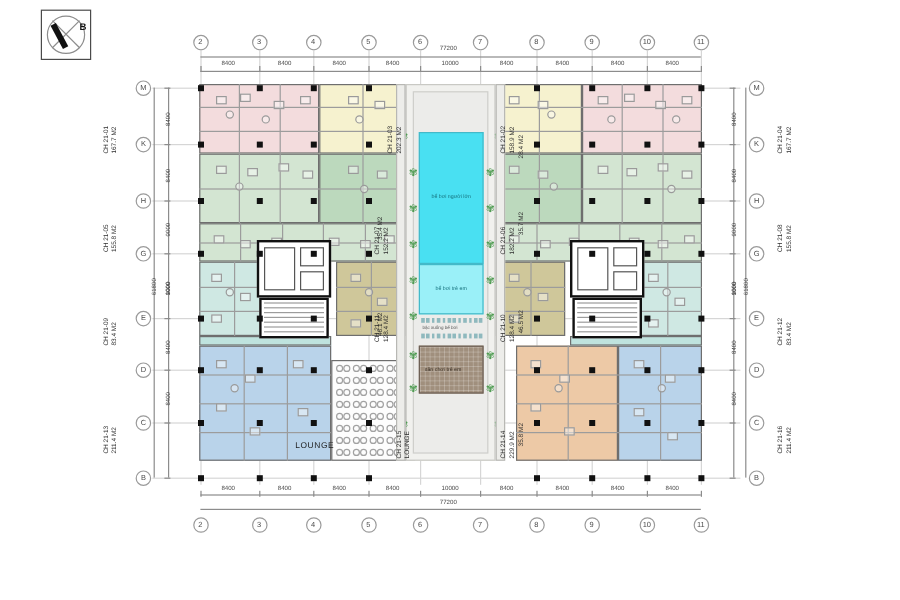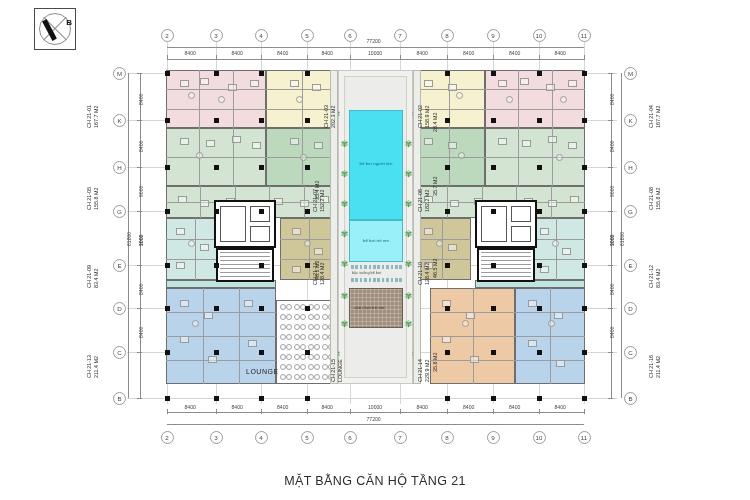--- a/index.html
+++ b/index.html
@@ -680,14 +680,13 @@
         <b>229.9 M2</b>
       </div>
       <div class="aptlabel" style="left:314px;top:200px;">35.4 M2</div>
       <div class="aptlabel" style="left:314px;top:280px;">46.1 M2</div>
       <div class="aptlabel" style="left:432px;top:132px;">28.4 M2</div>
       <div class="aptlabel" style="left:432px;top:196px;">35.7 M2</div>
       <div class="aptlabel" style="left:432px;top:278px;">46.5 M2</div>
       <div class="aptlabel" style="left:432px;top:372px;">35.8 M2</div>
     </div>
 
-  <div class="title">MẶT BẰNG CĂN HỘ TẦNG 21</div>
 </div>
 
 </body></html>

